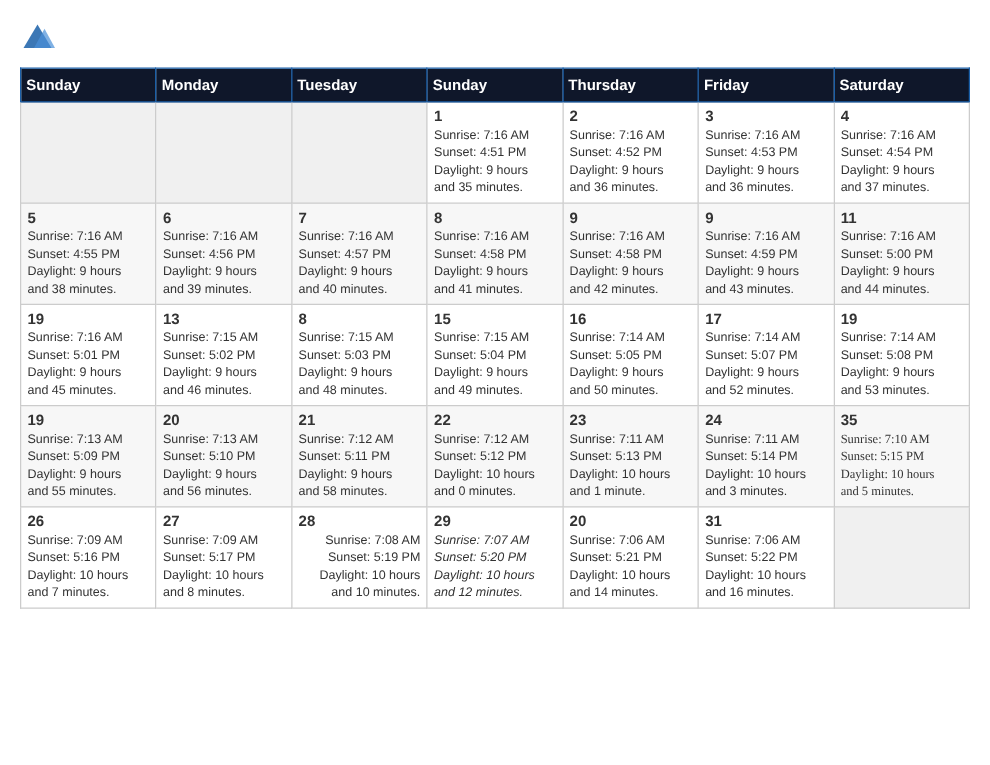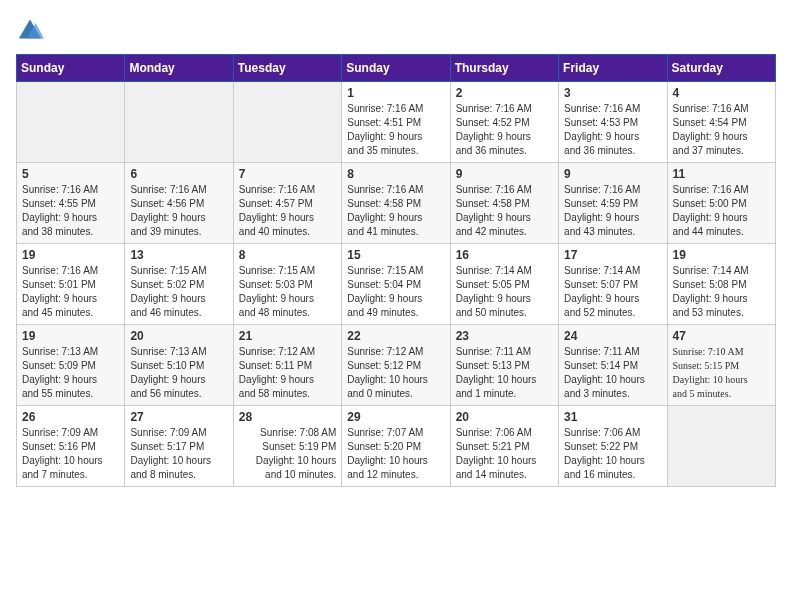--- a/index.html
+++ b/index.html
@@ -43,21 +43,21 @@
     .cal-subtitle {
       font-size: 15px;
       color: #555;
     }
     table {
       width: 100%;
       border-collapse: collapse;
       table-layout: fixed;
     }
     thead tr th {
-      background-color: #4c1d95;
+      background-color: #0f172a;
       color: #fff;
       font-size: 12px;
       padding: 6px 4px;
       text-align: left;
       font-weight: bold;
       border: 1px solid #1a5fa8;
     }
     tbody tr td {
       vertical-align: top;
       border: 1px solid #ccc;
@@ -290,21 +290,21 @@
 and 1 minute.</div>
         </td>
         <td>
           <span class="day-num">24</span>
           <div class="day-detail" style="white-space: pre-line;">Sunrise: 7:11 AM
 Sunset: 5:14 PM
 Daylight: 10 hours
 and 3 minutes.</div>
         </td>
         <td>
-          <span class="day-num">47</span>
+          <span class="day-num">35</span>
           <div class="day-detail" style="white-space: pre-line; font-family: Liberation Serif, serif;">Sunrise: 7:10 AM
 Sunset: 5:15 PM
 Daylight: 10 hours
 and 5 minutes.</div>
         </td>
       </tr>
       <tr>
         <td>
           <span class="day-num">26</span>
           <div class="day-detail" style="white-space: pre-line;">Sunrise: 7:09 AM
@@ -321,21 +321,21 @@
         </td>
         <td>
           <span class="day-num">28</span>
           <div class="day-detail" style="white-space: pre-line; text-align: right;">Sunrise: 7:08 AM
 Sunset: 5:19 PM
 Daylight: 10 hours
 and 10 minutes.</div>
         </td>
         <td>
           <span class="day-num">29</span>
-          <div class="day-detail" style="white-space: pre-line;">Sunrise: 7:07 AM
+          <div class="day-detail" style="white-space: pre-line; font-style: italic;">Sunrise: 7:07 AM
 Sunset: 5:20 PM
 Daylight: 10 hours
 and 12 minutes.</div>
         </td>
         <td>
           <span class="day-num">20</span>
           <div class="day-detail" style="white-space: pre-line;">Sunrise: 7:06 AM
 Sunset: 5:21 PM
 Daylight: 10 hours
 and 14 minutes.</div>

